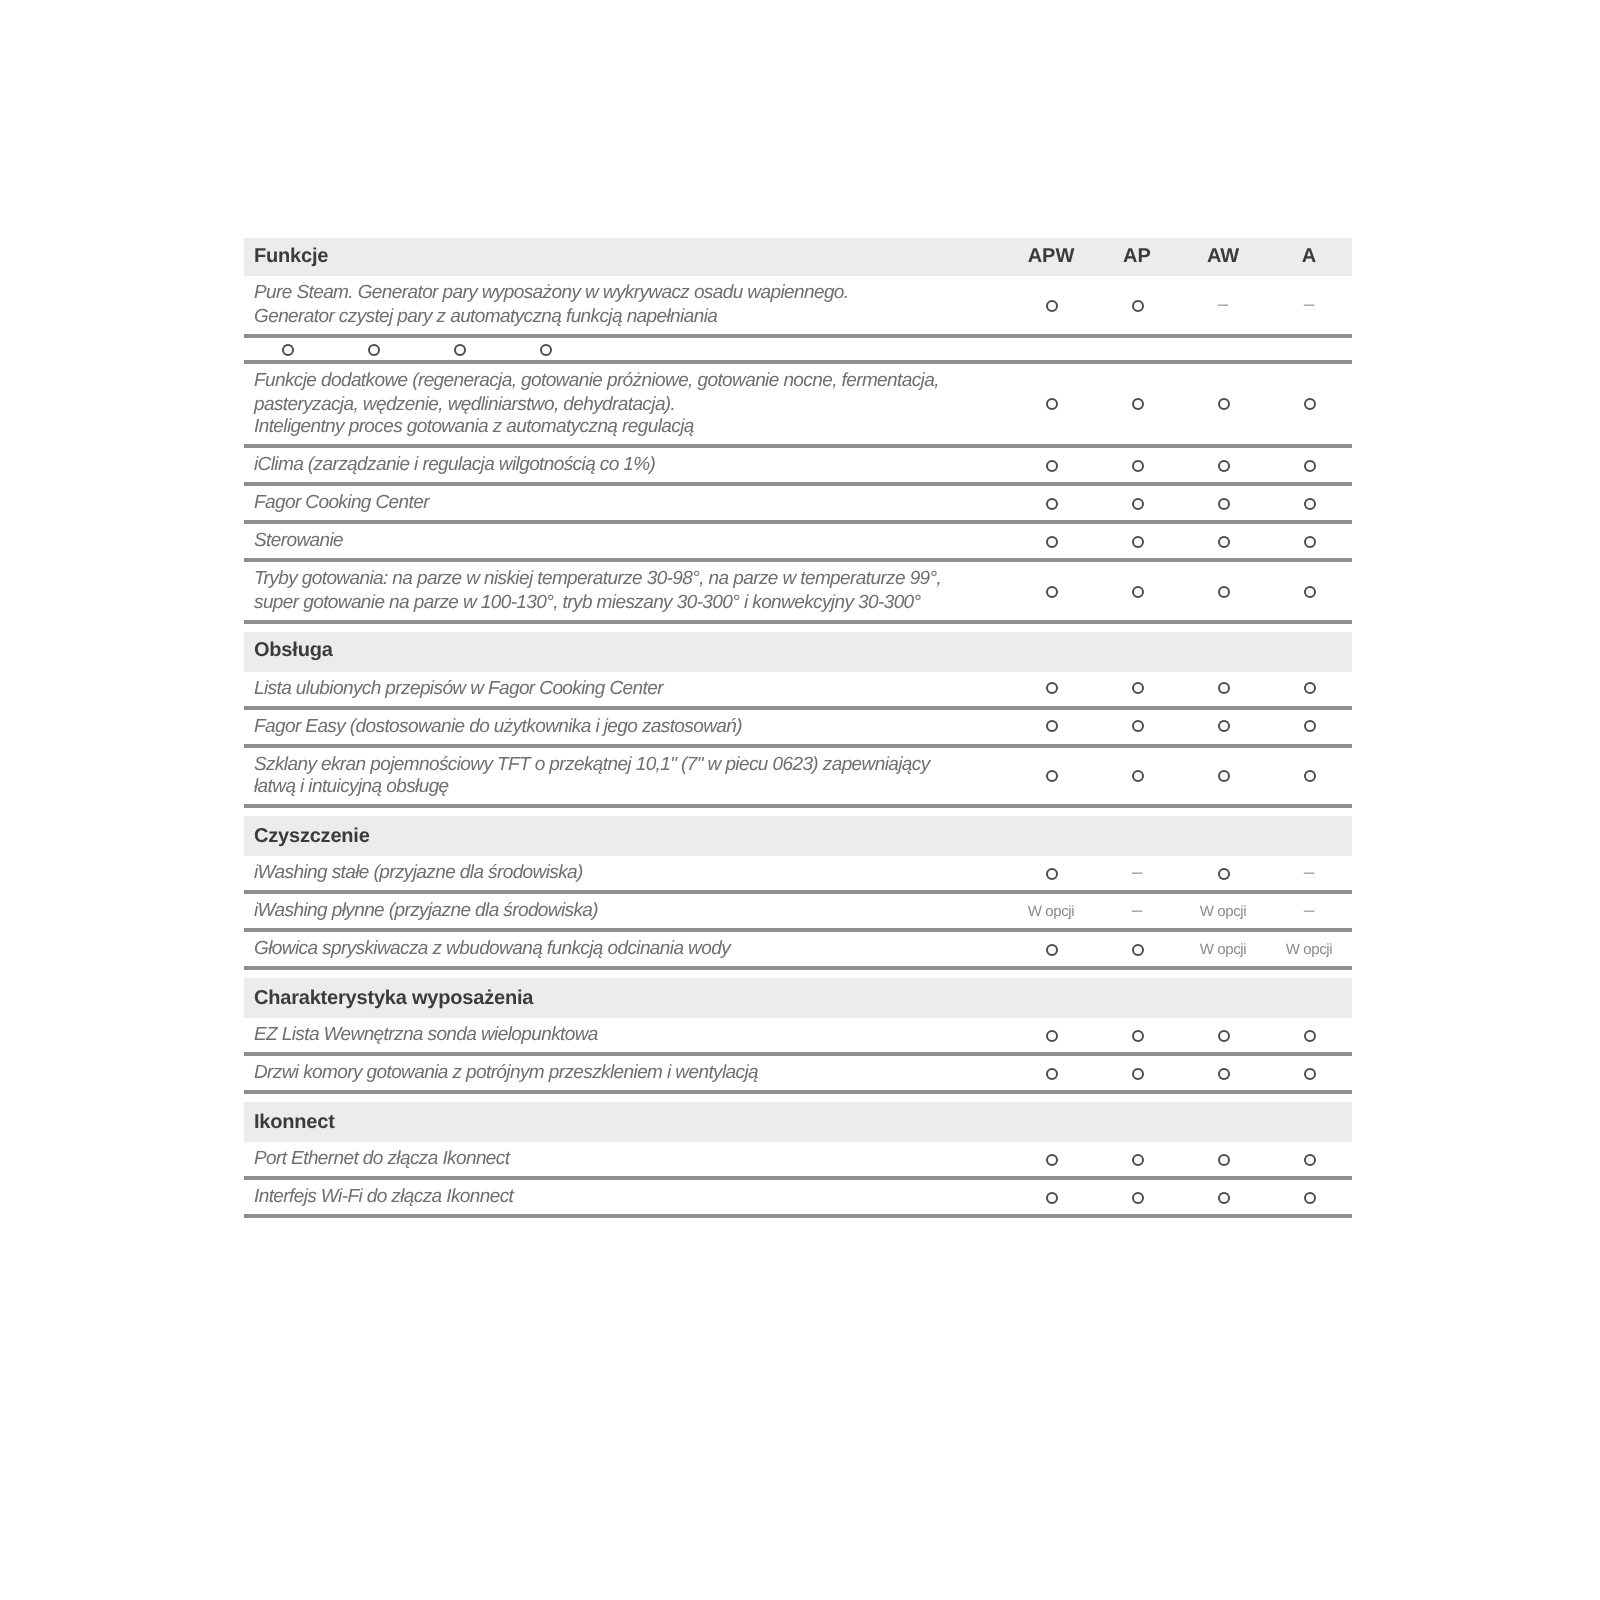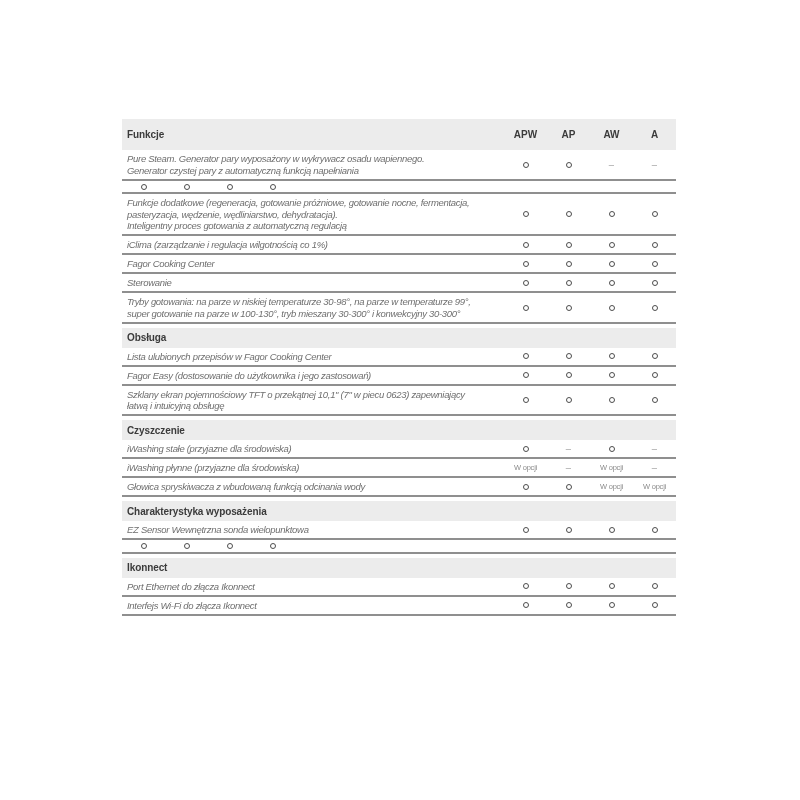--- a/index.html
+++ b/index.html
@@ -12,21 +12,21 @@
   }
   .spec-table {
     position: absolute;
     left: 122px; top: 119px;
     width: 554px;
   }
   .band {
     display: flex;
     align-items: center;
     background: #ececec;
-    height: 31px;
+    height: 19px;
   }
   .band-label {
     flex: 1;
     font-size: 10px;
     font-weight: bold;
     color: #3b3b3b;
     padding-left: 5px;
     letter-spacing: -0.1px;
   }
   .vcol {
@@ -304,35 +304,36 @@
           <span class="opt">W opcji</span>
         </span>
         <span class="vcell">
           <span class="opt">W opcji</span>
         </span>
       </div>
       <div class="sec-band">
         <span class="band-label">Charakterystyka wyposażenia</span>
       </div>
       <div class="data-row">
-        <span class="row-label">EZ Sensor Wewnętrzna sonda wielopunktowa</span>
-        <span class="vcell">
-          <span class="ring"></span>
-        </span>
-        <span class="vcell">
-          <span class="ring"></span>
-        </span>
-        <span class="vcell">
-          <span class="ring"></span>
-        </span>
-        <span class="vcell">
-          <span class="ring"></span>
-        </span>
-      </div>
-      <div class="data-row">
+        <span class="row-label">EZ Lista Wewnętrzna sonda wielopunktowa</span>
+        <span class="vcell">
+          <span class="ring"></span>
+        </span>
+        <span class="vcell">
+          <span class="ring"></span>
+        </span>
+        <span class="vcell">
+          <span class="ring"></span>
+        </span>
+        <span class="vcell">
+          <span class="ring"></span>
+        </span>
+      </div>
+      <div class="data-row">
+        <span class="row-label">Drzwi komory gotowania z potrójnym przeszkleniem i wentylacją</span>
         <span class="vcell">
           <span class="ring"></span>
         </span>
         <span class="vcell">
           <span class="ring"></span>
         </span>
         <span class="vcell">
           <span class="ring"></span>
         </span>
         <span class="vcell">

